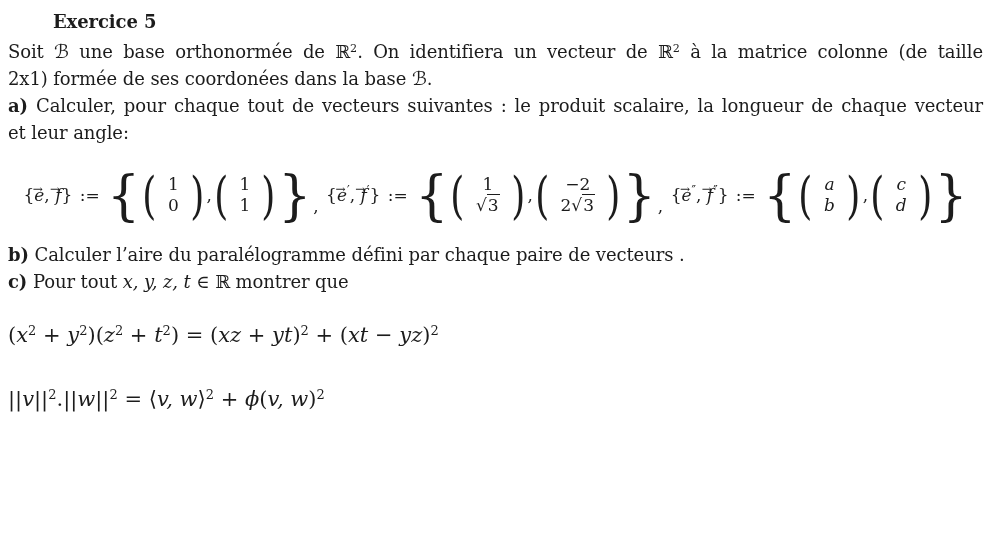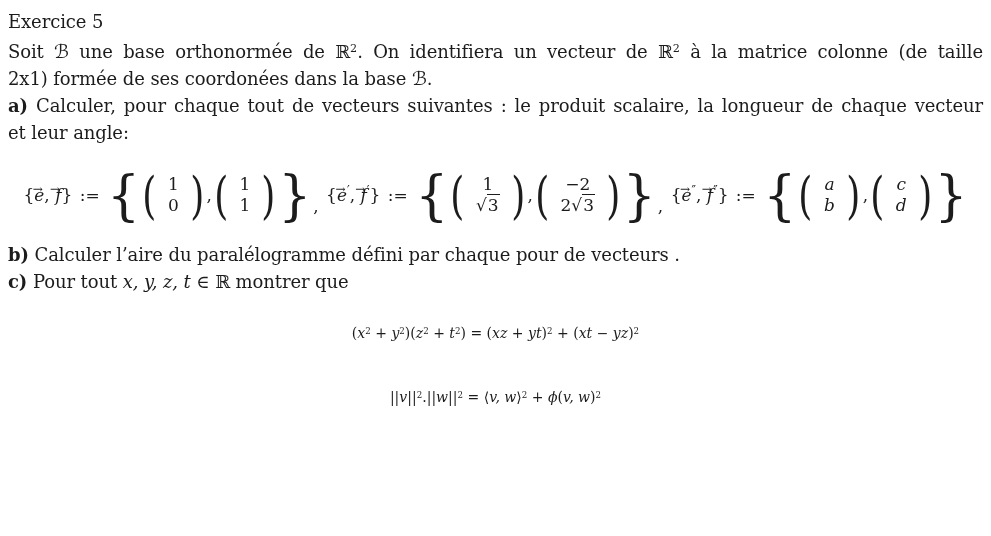--- a/index.html
+++ b/index.html
@@ -22,21 +22,21 @@
     font-size: 18px;
     line-height: 27px;
     letter-spacing: -0.1px;
     white-space: nowrap;
   }
   .line.fill {
     white-space: normal;
     text-align: justify;
     text-align-last: justify;
   }
-  .title { font-weight: 400; }
+  .title { font-weight: 700; margin-left: 45px; }
   
   .b  { font-weight: 700; }
   .it { font-style: italic; }
   .scr { font-size: 1.06em; }
   .sup { font-size: 0.62em; vertical-align: 0.5em; letter-spacing: 0; }
   .pr  { font-size: 12px; vertical-align: 6px; }
   .arr {
     display: inline-block;
     width: 0;
     font-size: 12px;
@@ -74,22 +74,21 @@
     display: inline-flex;
     flex-direction: column;
     align-items: center;
     padding: 0 9px;
     line-height: 21px;
   }
   .cell { display: inline-block; text-align: center; }
   .gsep { align-self: flex-end; padding-bottom: 18px; margin: 0 2px; }
   
   .disp {
-    text-align: center;
-    font-size: 14px;
+    font-size: 21px;
     line-height: 40px;
     height: 40px;
     white-space: pre;
   }
   .disp2 { margin: 16px 0 18px 0; }
   .disp3 { margin: 24px 0 14px 0; }
 </style>
 </head>
 <body>
 
@@ -176,21 +175,21 @@
           <span class="cell"><span class="it">c</span></span>
           <span class="cell"><span class="it">d</span></span>
         </span>
         <span class="bigparen">)</span>
       </span>
       <span class="bigbrace">}</span>
     </span>
 
   </div>
 
-  <div class="line"><span class="b">b)</span><span> Calculer l’aire du paralélogramme défini par chaque pour de vecteurs .</span></div>
+  <div class="line"><span class="b">b)</span><span> Calculer l’aire du paralélogramme défini par chaque paire de vecteurs .</span></div>
   <div class="line"><span class="b">c)</span><span> Pour tout </span><span class="it">x, y, z, t</span><span> ∈ </span><span>ℝ</span><span> montrer que</span></div>
 
   <div class="disp disp2"><span>(</span><span class="it">x</span><span class="sup">2</span><span> + </span><span class="it">y</span><span class="sup">2</span><span>)(</span><span class="it">z</span><span class="sup">2</span><span> + </span><span class="it">t</span><span class="sup">2</span><span>) = (</span><span class="it">xz</span><span> + </span><span class="it">yt</span><span>)</span><span class="sup">2</span><span> + (</span><span class="it">xt</span><span> − </span><span class="it">yz</span><span>)</span><span class="sup">2</span></div>
 
 
   <div class="disp disp3"><span>||</span><span class="it">v</span><span>||</span><span class="sup">2</span><span>.</span><span>||</span><span class="it">w</span><span>||</span><span class="sup">2</span><span> = </span><span>⟨</span><span class="it">v, w</span><span>⟩</span><span class="sup">2</span><span> + </span><span class="it">ϕ</span><span>(</span><span class="it">v, w</span><span>)</span><span class="sup">2</span></div>
 
 
 </div>
 

